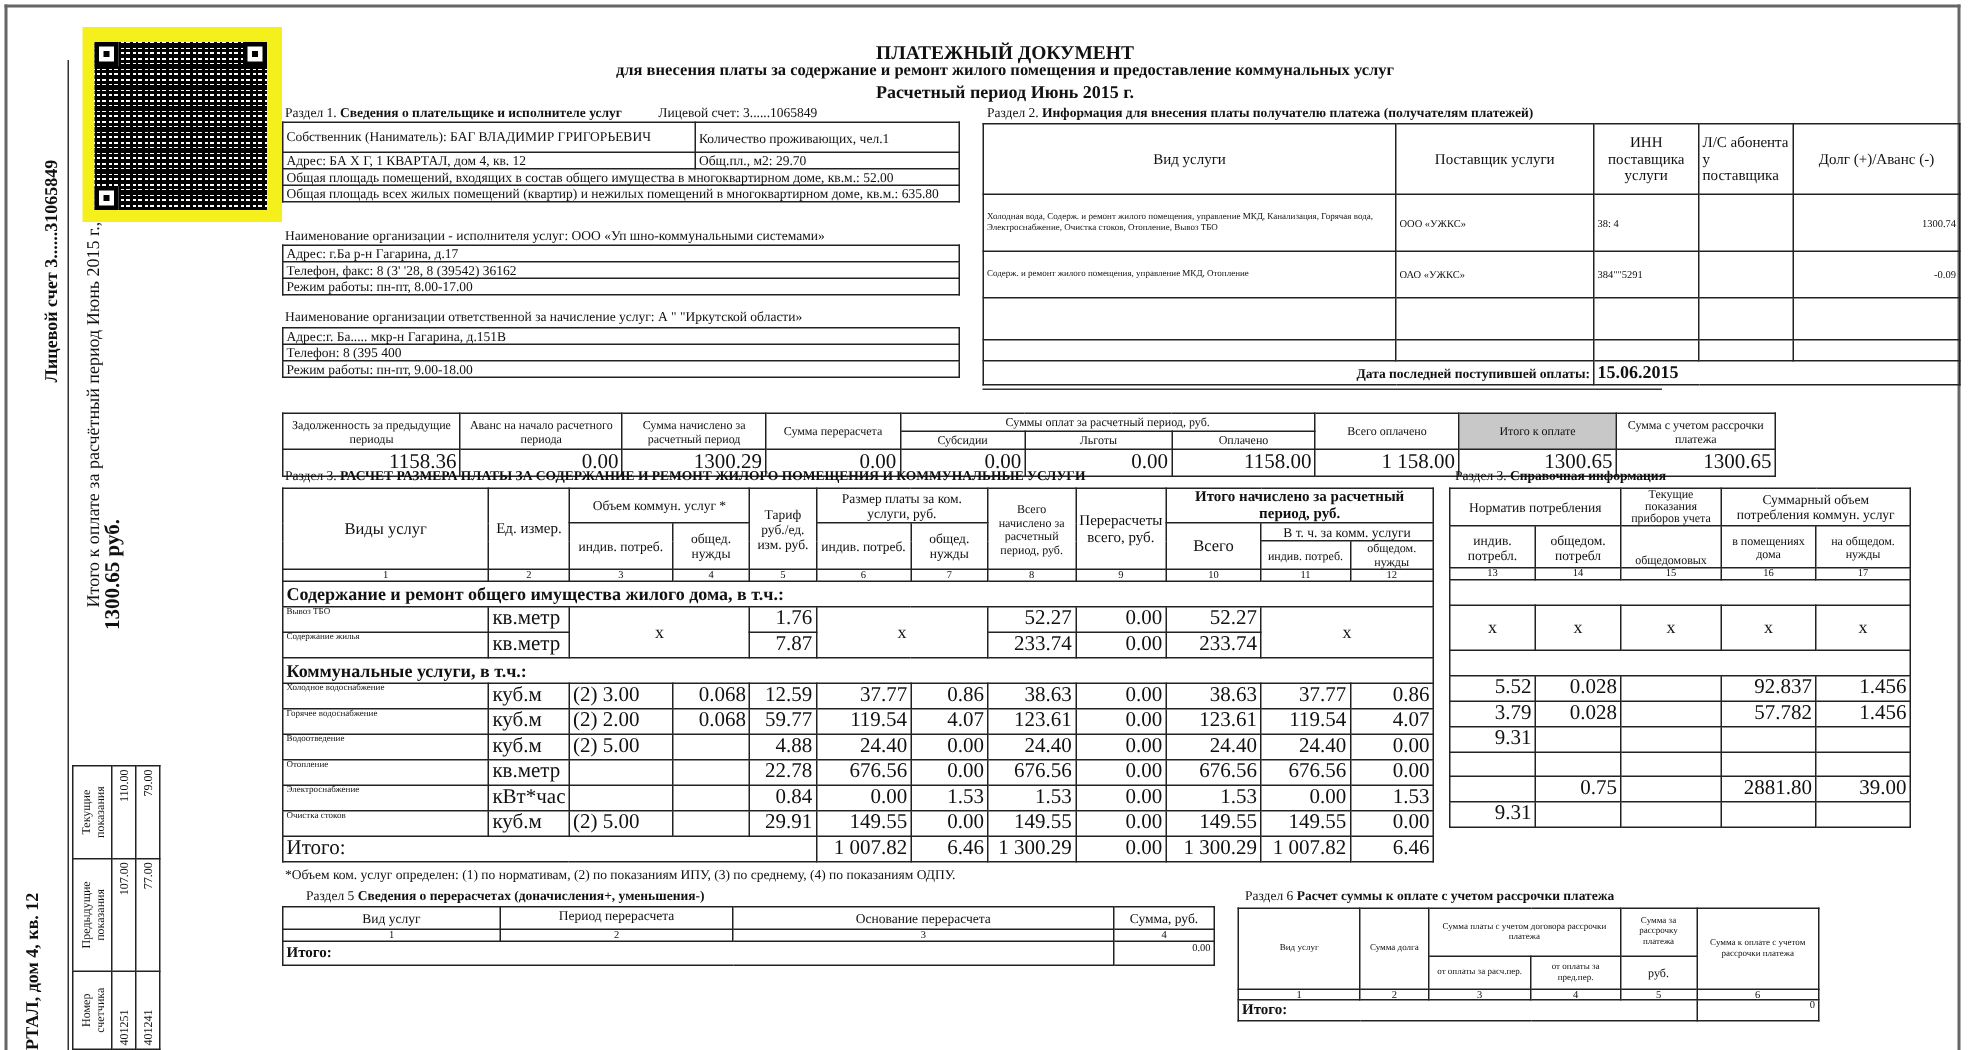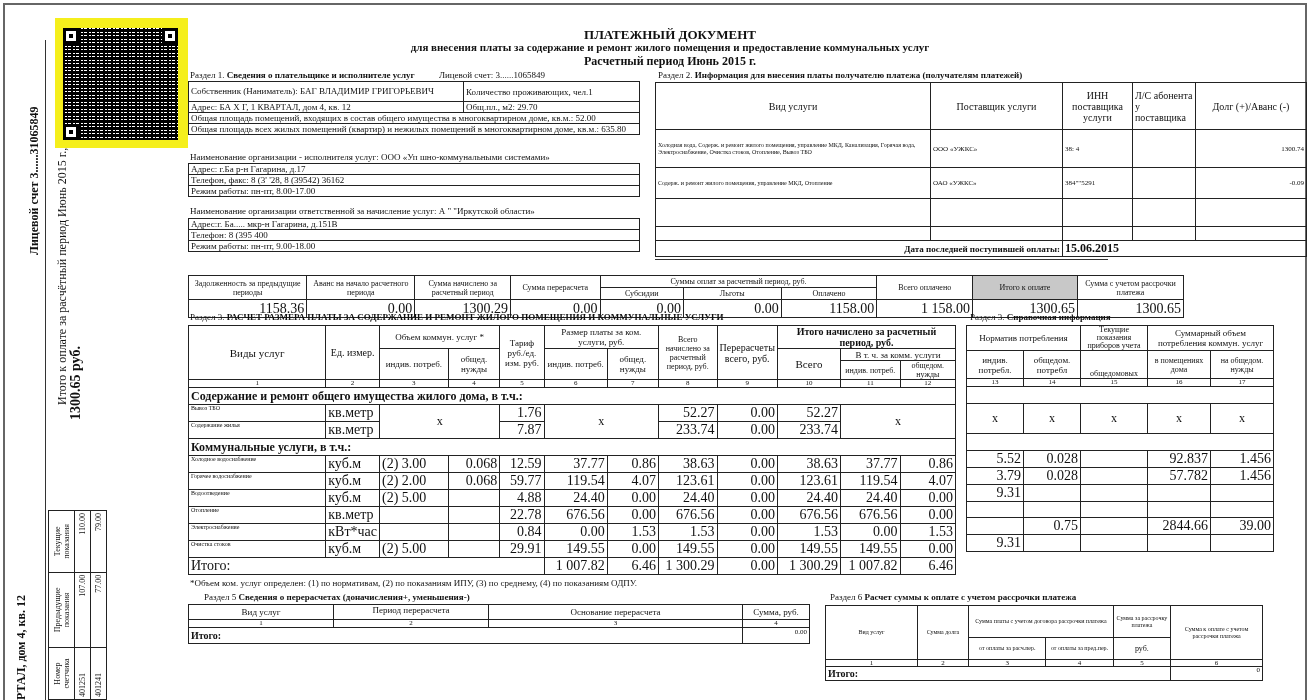--- a/index.html
+++ b/index.html
@@ -440,21 +440,21 @@
         <td class="num14"></td>
         <td class="num14"></td>
         <td class="num14"></td>
         <td class="num14"></td>
         <td class="num14"></td>
       </tr>
       <tr style="height: 16px;">
         <td class="num14"></td>
         <td class="num14">0.75</td>
         <td class="num14"></td>
-        <td class="num14">2844.66</td>
+        <td class="num14">2881.80</td>
         <td class="num14">39.00</td>
       </tr>
       <tr style="height: 16px;">
         <td class="num14">9.31</td>
         <td class="num14"></td>
         <td class="num14"></td>
         <td class="num14"></td>
         <td class="num14"></td>
       </tr>
     </tbody>
@@ -482,21 +482,21 @@
     <td colspan="3" class="b" style="font-size:10px;">Итого:</td>
     <td class="r" style="font-size:7px;vertical-align:top;">0.00</td>
   </tr>
 </tbody>
   </table>
 
 <div class="abs t9" style="left:830px;top:592px;">
   <span>Раздел 6</span>
   <span class="b">Расчет  суммы к оплате с учетом рассрочки платежа</span>
 </div>
-<table class="abs" style="left:825px;top:605px;width:438px;font-size:6px;line-height:7px;">
+<table class="abs" style="left:825px;top:605px;width:388px;font-size:6px;line-height:7px;">
   <tbody>
       <tr style="height:32px;">
     <td rowspan="2" class="c" style="width:70px;">Вид услуг</td>
     <td rowspan="2" class="c" style="width:37px;">Сумма долга</td>
     <td colspan="2" class="c">Сумма платы  с учетом договора рассрочки платежа</td>
     <td class="c" style="width:42px;">Сумма за рассрочку платежа</td>
     <td rowspan="2" class="c" style="width:70px;">Сумма к оплате с учетом рассрочки платежа</td>
   </tr>
   <tr style="height:22px;">
     <td class="c" style="width:58px;">от оплаты за расч.пер.</td>

